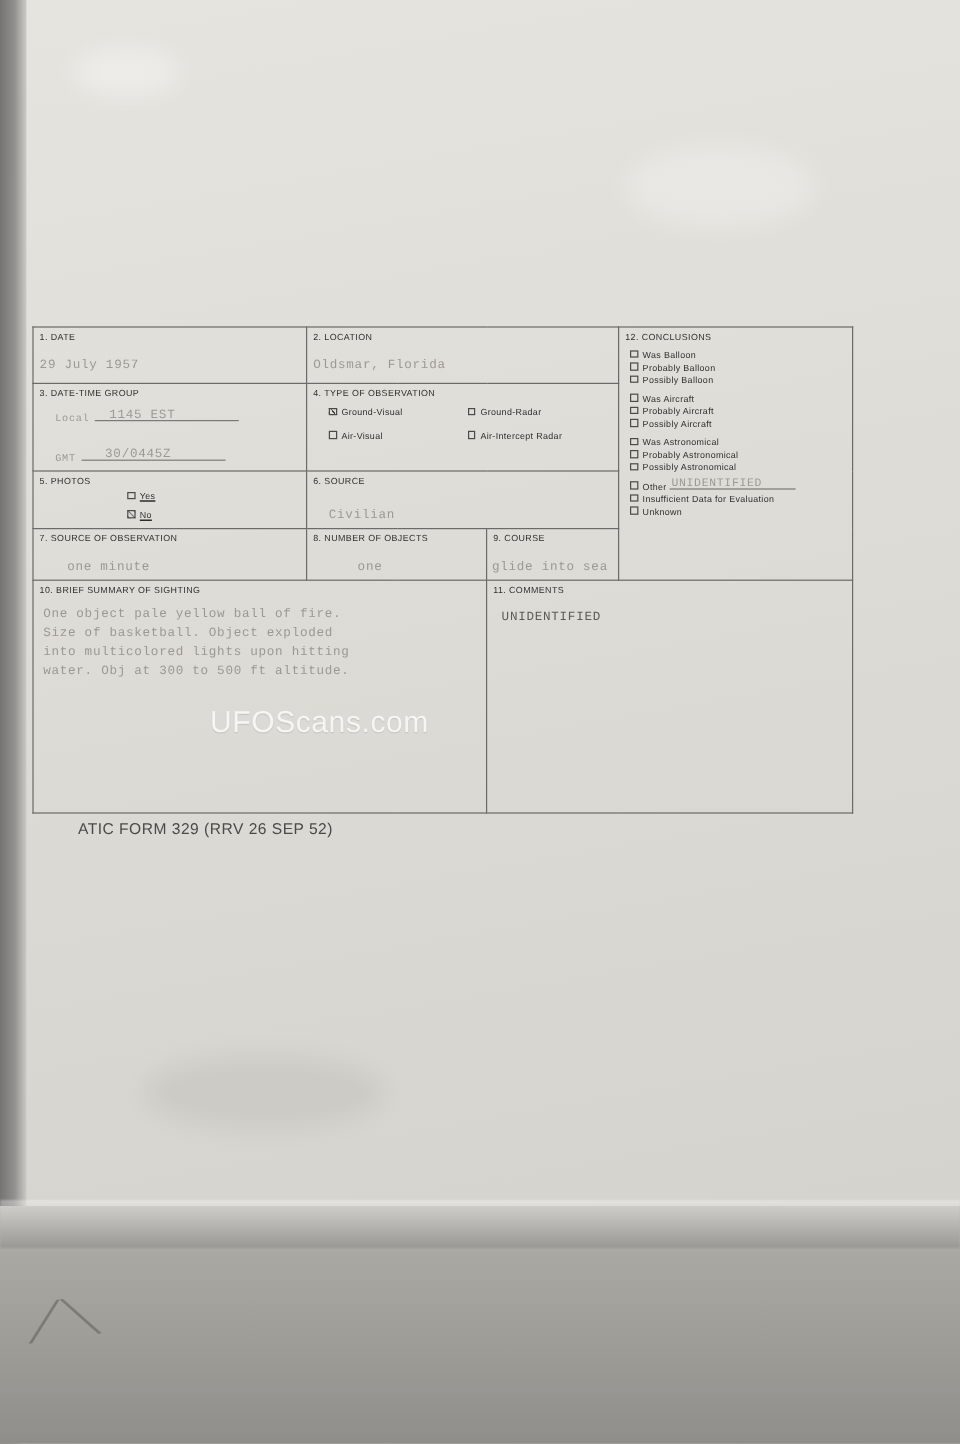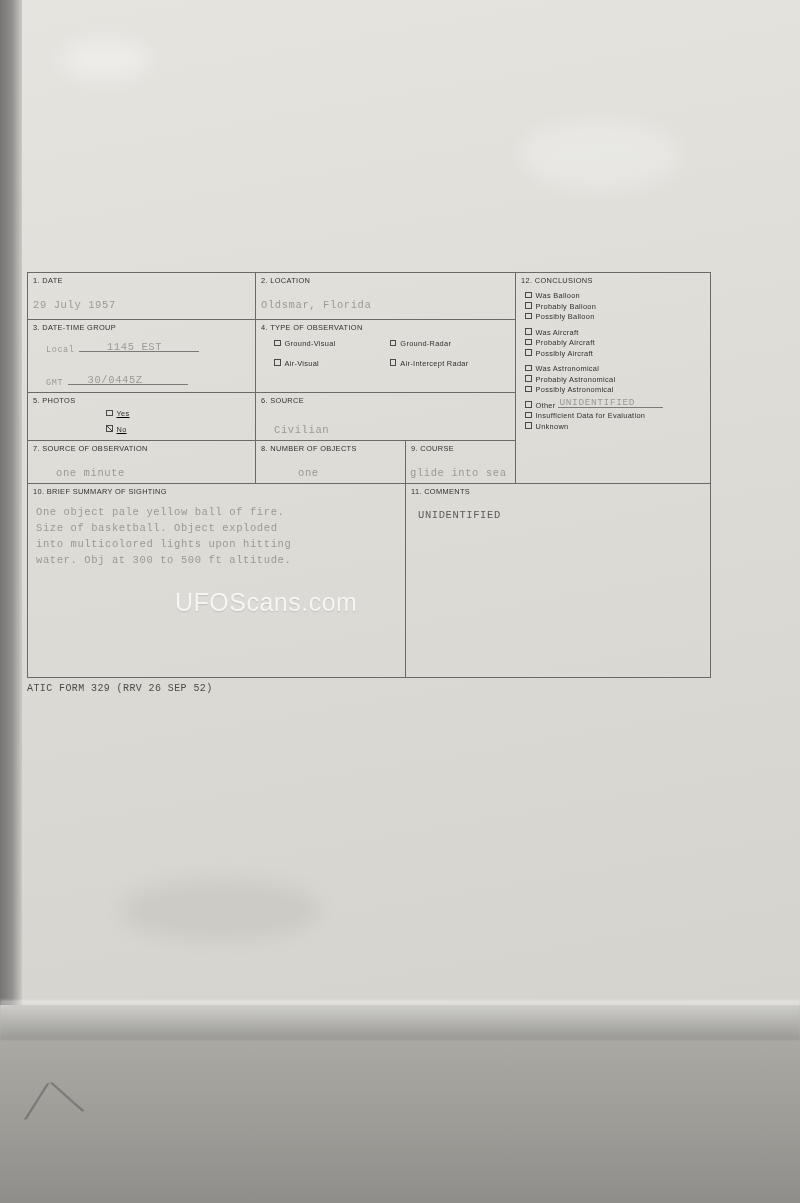--- a/index.html
+++ b/index.html
@@ -131,24 +131,25 @@
     border: 1px solid #4a4a48;
     margin-right: 4px;
     vertical-align: middle;
     position: relative;
     top: -1px;
   }
   .conc-group { margin-bottom: 5px; }
 
   .form-footer {
     margin-top: 5px;
-    font-size: 10px;
+    font-size: 13px;
     color: #4a4a48;
-    font-family: Liberation Mono, monospace;
+    font-family: Liberation Sans, sans-serif;
     letter-spacing: .4px;
+    margin-left: 38px;
   }
 
   
   #watermark {
     position: absolute;
     left: 175px;
     top: 588px;
     font-size: 25px;
     color: #ffffff;
     opacity: .75;
@@ -250,21 +251,21 @@
       <tr>
         <td style="height:53px;">
           <div class="lbl">
             <span>3.</span>
             <span>DATE-TIME GROUP</span>
           </div>
           <div class="cell-inner" style="padding-top:6px;padding-left:18px;">
             <div style="margin-bottom:15px;">
               <span class="tw fade" style="font-size:8.5px;">Local</span>
               <span class="underline" style="width:120px;position:relative;">
-                <span class="tw fade" style="position:absolute;left:28px;top:-10px;white-space:nowrap;">1145 EST</span>
+                <span class="tw fade" style="position:absolute;left:12px;top:-10px;white-space:nowrap;">1145 EST</span>
               </span>
             </div>
             <div>
               <span class="tw fade" style="font-size:8.5px;">GMT</span>
               <span class="underline" style="width:120px;position:relative;">
                 <span class="tw fade" style="position:absolute;left:20px;top:-10px;white-space:nowrap;">30/0445Z</span>
               </span>
             </div>
           </div>
         </td>

